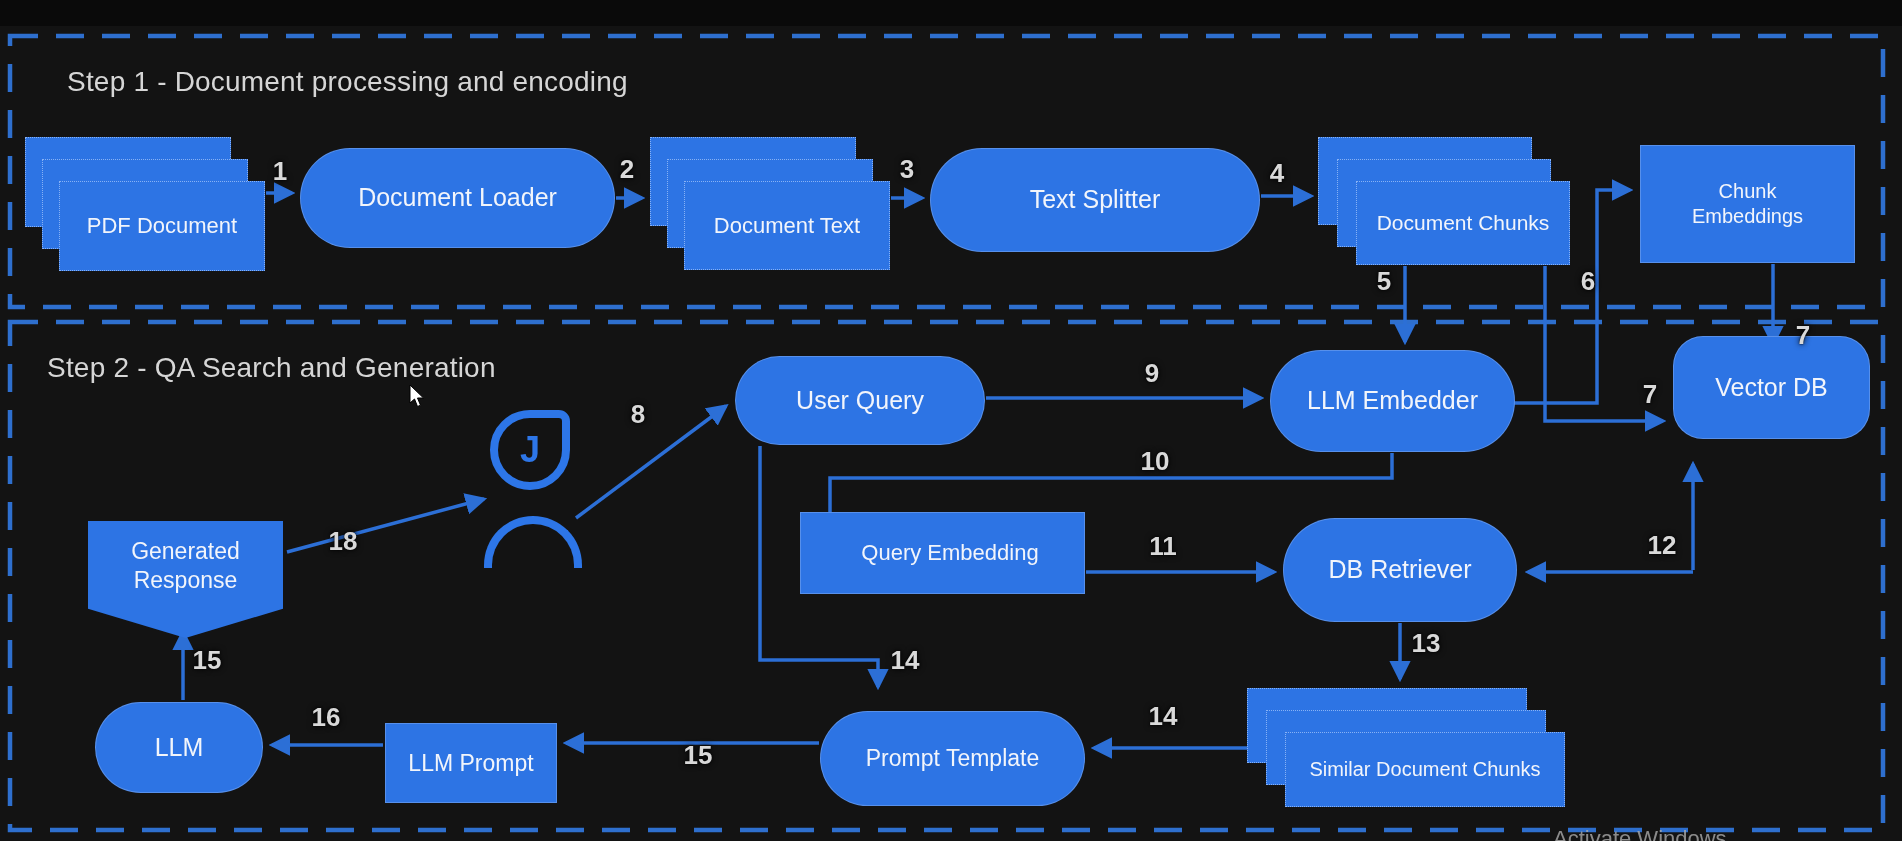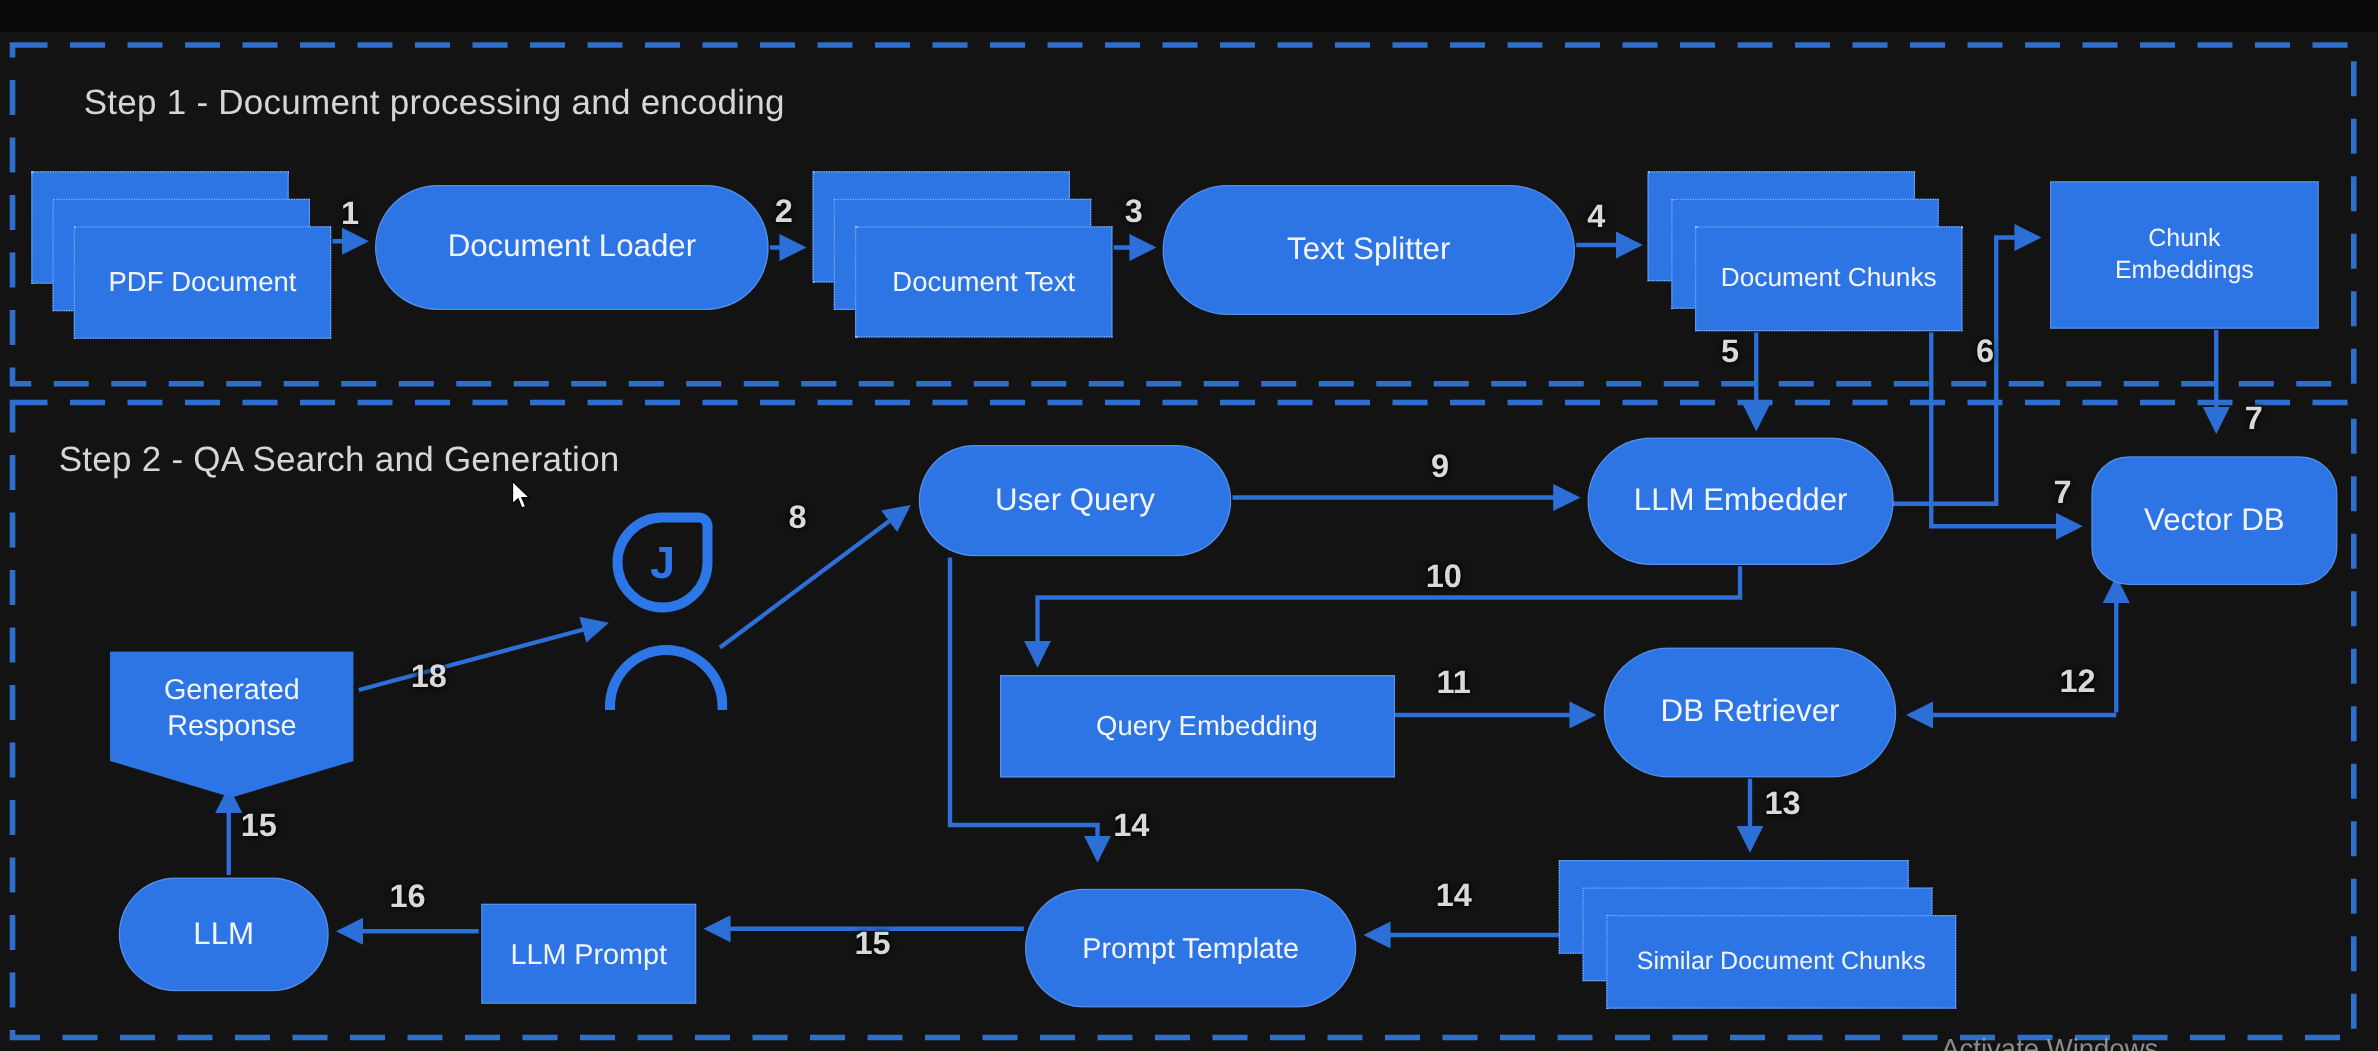--- a/index.html
+++ b/index.html
@@ -124,33 +124,33 @@
   <div class="node stack" style="left:1337px;top:159px;width:214px;height:88px;"></div>
   <div class="node stack fs21" style="left:1356px;top:181px;width:214px;height:84px;">
     <span>Document Chunks</span>
   </div>
 
   <div class="node two-line fs24" style="left:1640px;top:145px;width:215px;height:118px;">
     <span>Chunk</span>
     <span>Embeddings</span>
   </div>
 
-  <div class="node rounded fs25" style="left:1673px;top:365px;width:197px;height:103px;">
+  <div class="node rounded fs25" style="left:1673px;top:336px;width:197px;height:103px;">
     <span>Vector DB</span>
   </div>
 
   <div class="node stadium fs25" style="left:735px;top:356px;width:250px;height:89px;">
     <span>User Query</span>
   </div>
 
   <div class="node stadium fs25" style="left:1270px;top:350px;width:245px;height:102px;">
     <span>LLM Embedder</span>
   </div>
 
-  <div class="node fs22" style="left:800px;top:540px;width:316px;height:82px;padding-left:15px;">
+  <div class="node fs22" style="left:800px;top:512px;width:285px;height:82px;padding-left:15px;">
     <span>Query Embedding</span>
   </div>
 
   <div class="node stadium fs25" style="left:1283px;top:518px;width:234px;height:104px;">
     <span>DB Retriever</span>
   </div>
 
   <div class="node penta two-line fs23" style="left:88px;top:505px;width:195px;height:117px;">
     <span>Generated</span>
     <span>Response</span>

